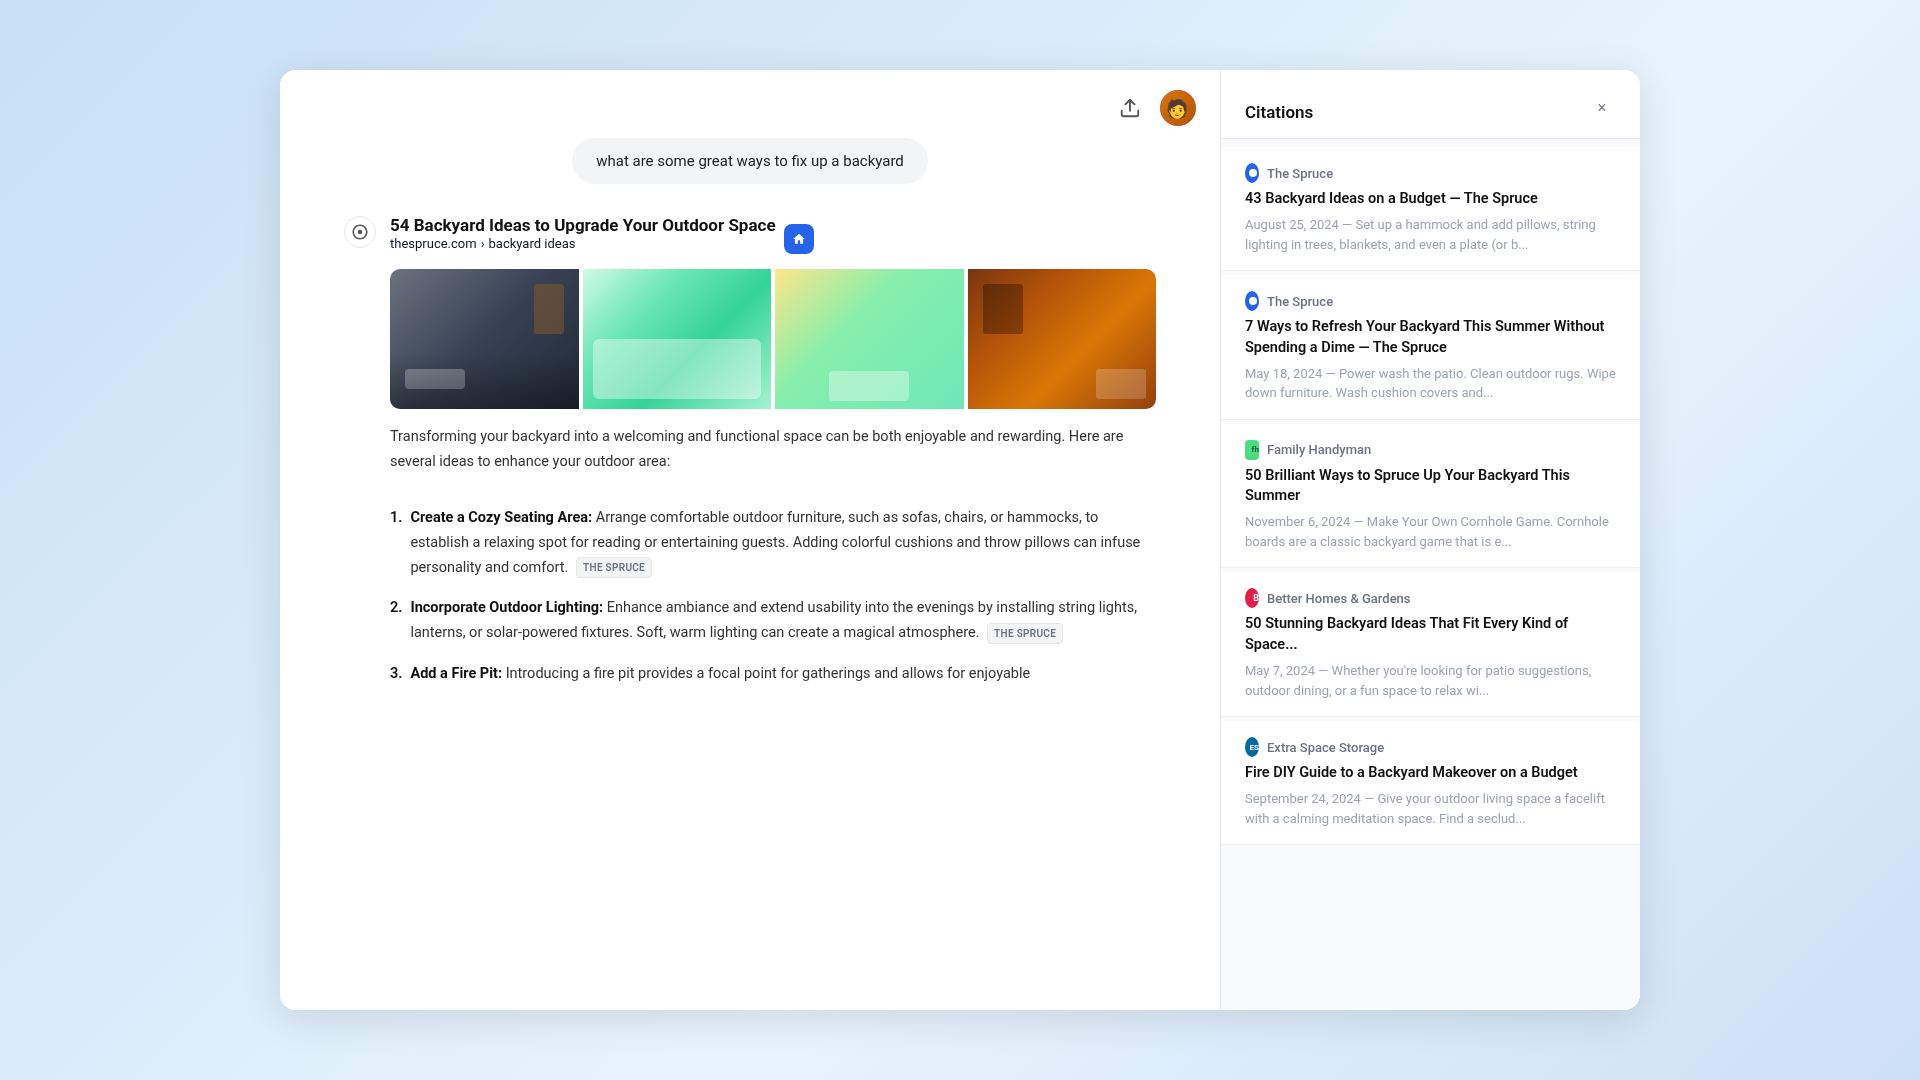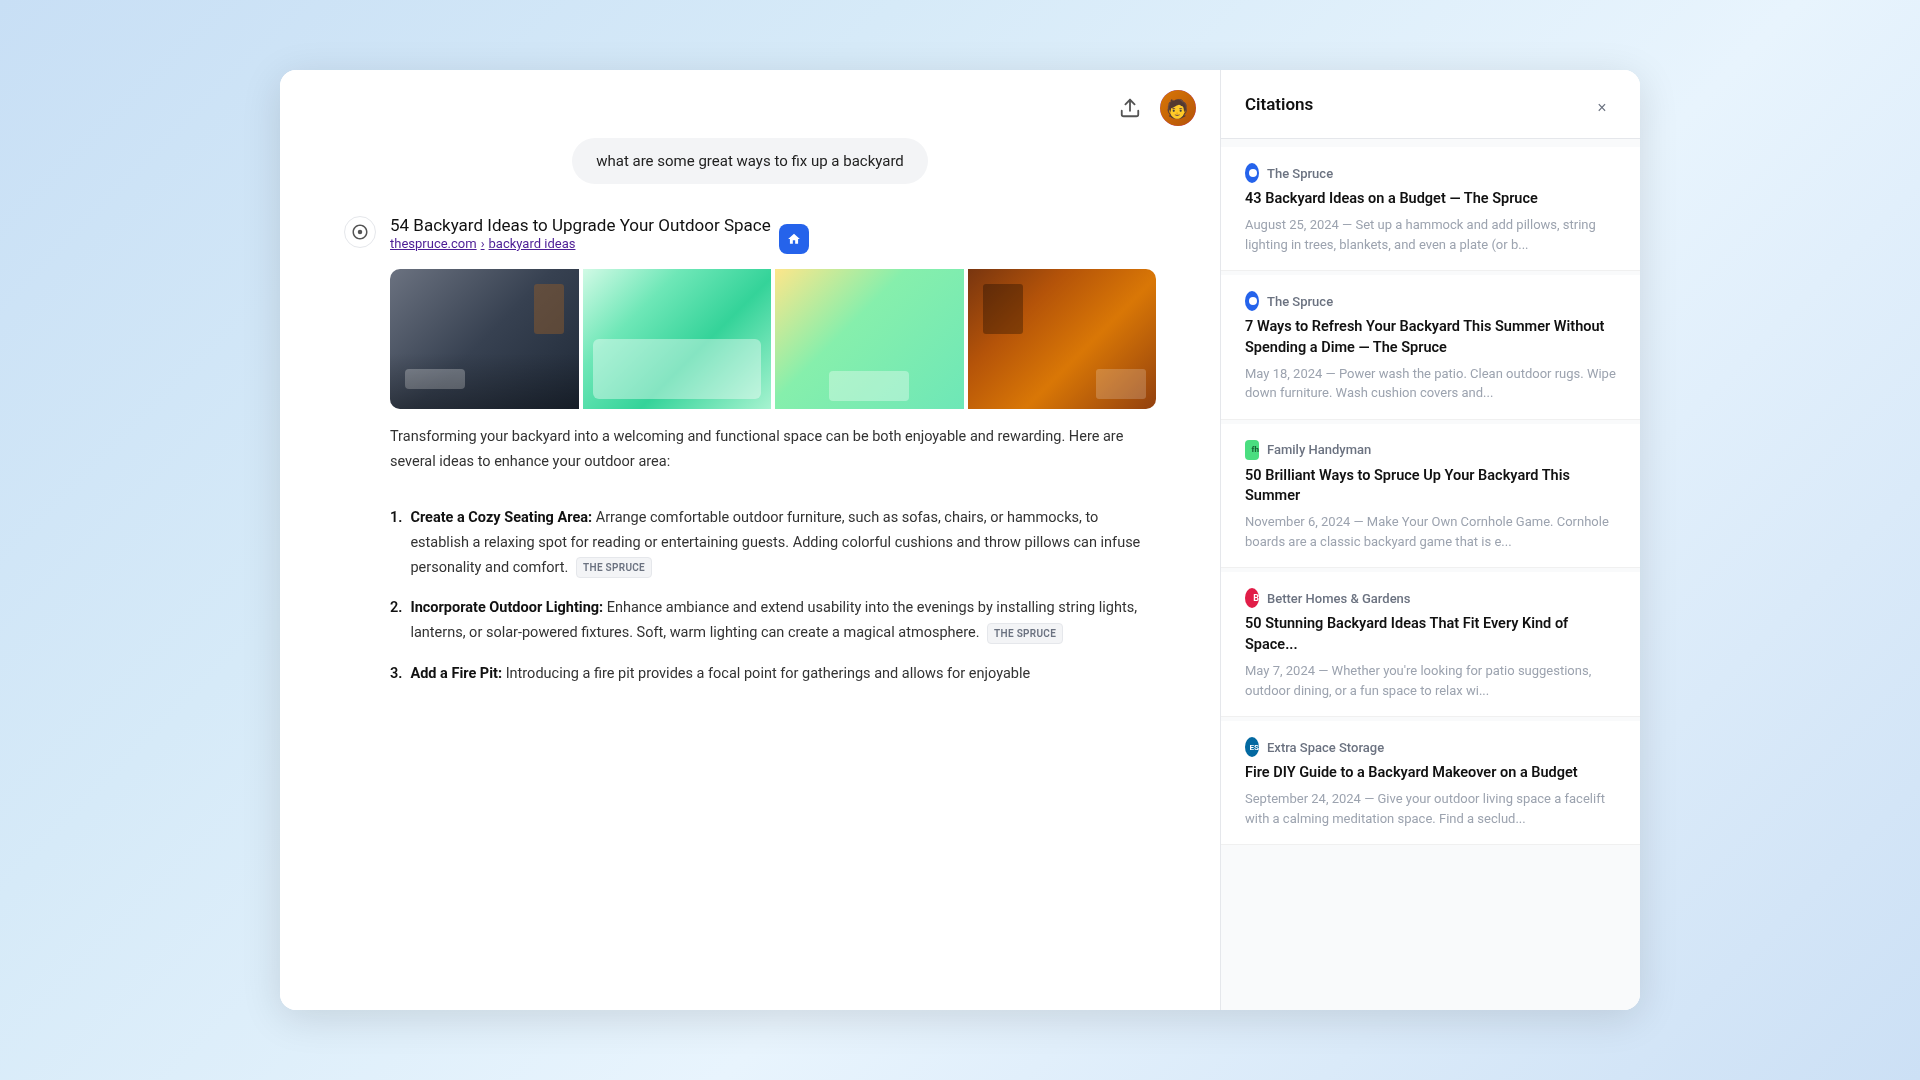--- a/index.html
+++ b/index.html
@@ -120,33 +120,32 @@
 
     .source-header {
       display: flex;
       align-items: center;
       gap: 8px;
       margin-bottom: 6px;
     }
 
     .source-title {
       font-size: 17px;
-      font-weight: 400;
+      font-weight: 700;
       color: #111;
       line-height: 1.3;
     }
 
     .source-url {
       font-size: 13px;
-      color: #4c1d95;
+      color: #0f172a;
       display: flex;
       align-items: flex-start;
       gap: 4px;
       margin-bottom: 12px;
-      text-decoration: underline;
     }
 
     .home-icon-btn {
       width: 30px;
       height: 30px;
       border-radius: 8px;
       background: #2563eb;
       display: flex;
       align-items: center;
       justify-content: center;
@@ -256,21 +255,21 @@
       width: 420px;
       background: #f9fafb;
       border-left: 1px solid #e5e7eb;
       display: flex;
       flex-direction: column;
       overflow: hidden;
     }
 
     .citations-header {
       display: flex;
-      align-items: flex-start;
+      align-items: flex-end;
       justify-content: space-between;
       padding: 24px 24px 16px;
       border-bottom: 1px solid #e5e7eb;
       background: #fff;
     }
 
     .citations-title {
       font-size: 17px;
       font-weight: 600;
       color: #111;

